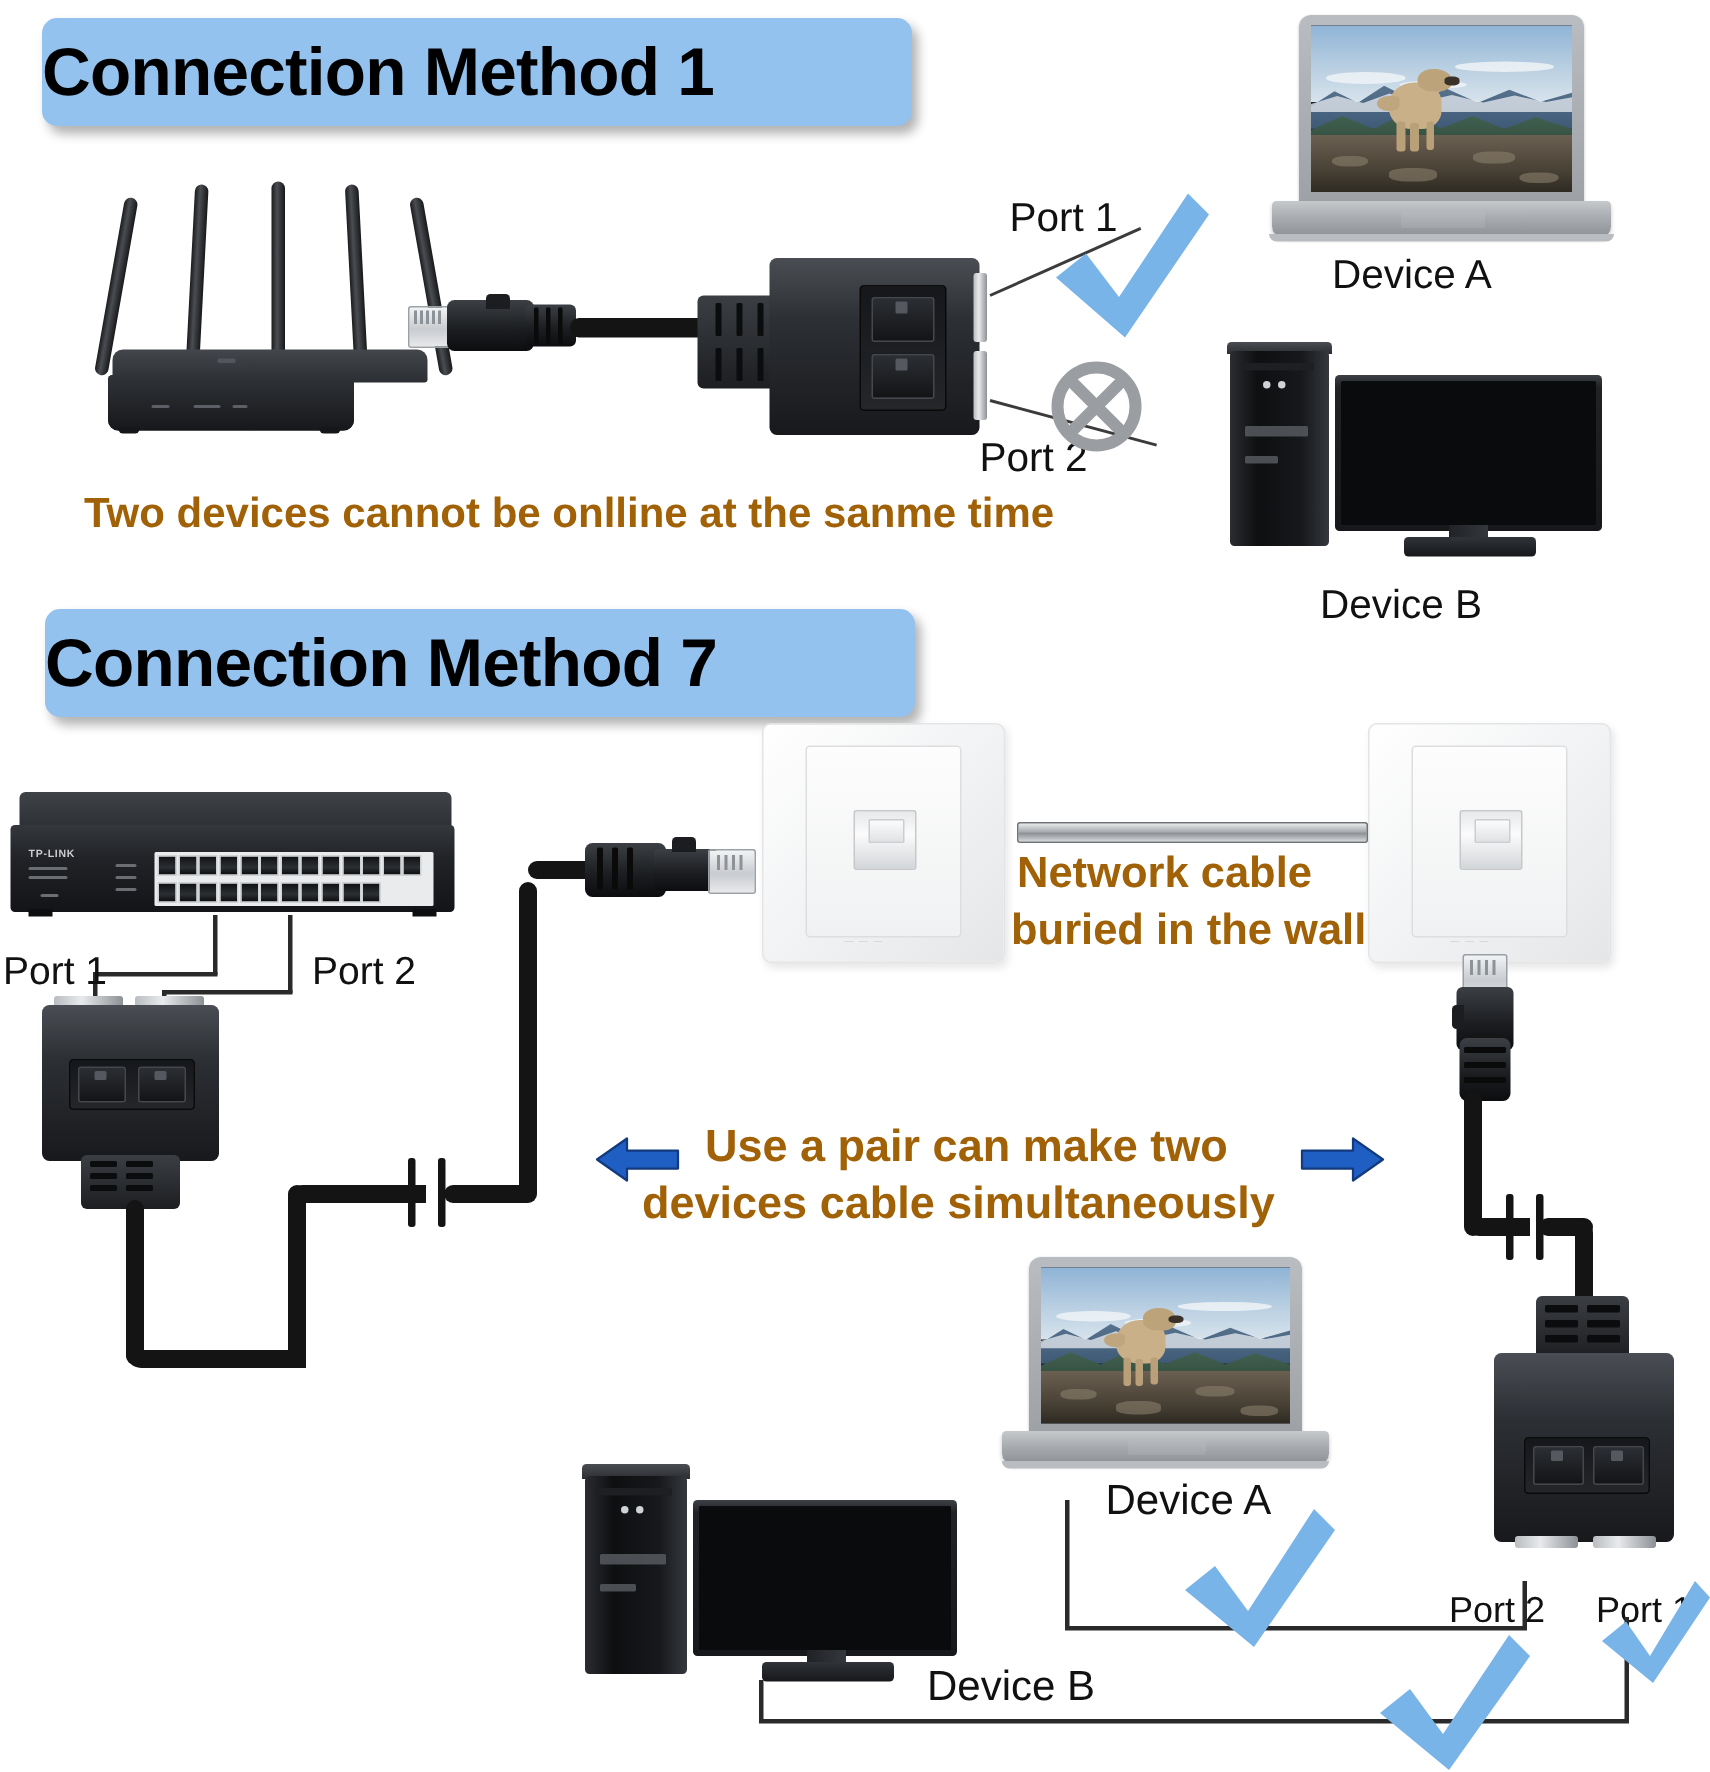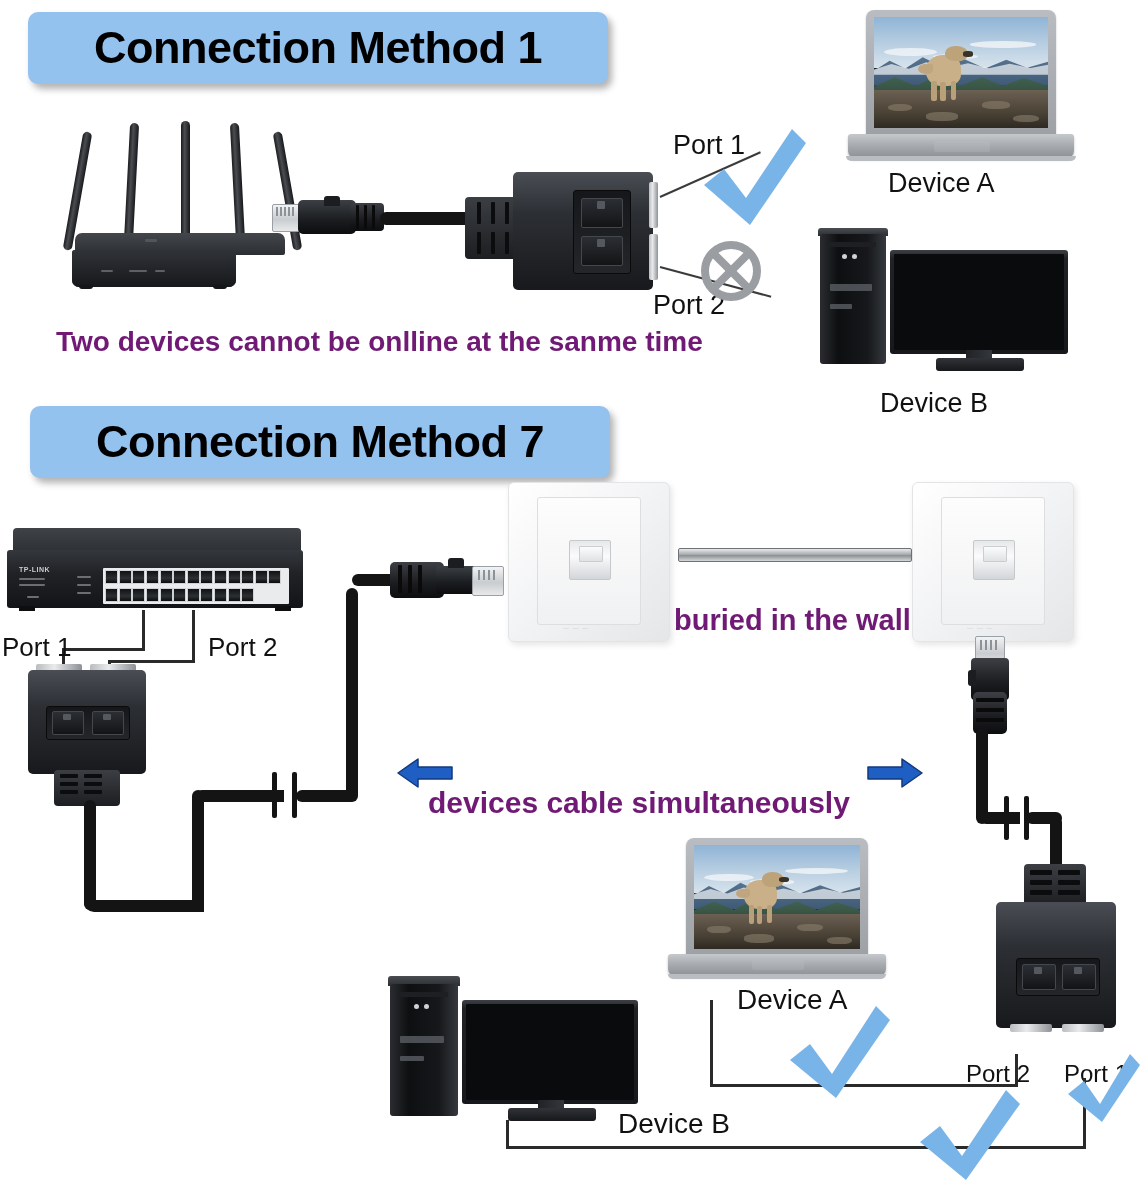--- a/index.html
+++ b/index.html
@@ -19,30 +19,29 @@
   }
   .abs { position: absolute; }
 
   
   .banner {
     background: #93c2ef;
     border-radius: 10px;
     box-shadow: 4px 5px 7px rgba(0,0,0,0.30);
     display: flex;
     align-items: center;
-    justify-content: center;
     color: #000000;
     font-weight: bold;
     letter-spacing: -0.5px;
   }
   .banner span { display:block; }
 
   
   .cap {
-    color: #701a75;
+    color: #a16207;
     font-weight: bold;
     white-space: nowrap;
   }
   .label-plain {
     color: #111111;
     font-weight: normal;
     white-space: nowrap;
   }
 
   
@@ -471,20 +470,21 @@
   <div class="abs plate" style="left:508px; top:482px; width:160px; height:158px;">
     <div class="abs plate-inner" style="left:28px; top:14px; width:102px; height:126px;">
       <div class="abs plate-jack" style="left:31px; top:42px; width:40px; height:38px;">
         <div class="abs plate-jack-tab" style="left:9px; top:5px; width:22px; height:14px;"></div>
       </div>
     </div>
     <div class="abs plate-text" style="left:54px; top:142px;">— — —</div>
   </div>
 
   <div class="abs buried" style="left:678px; top:548px; width:232px; height:12px;"></div>
+  <div class="abs cap" style="left:678px; top:566px; font-size:29px;">Network cable</div>
   <div class="abs cap" style="left:674px; top:604px; font-size:29px;">buried in the wall</div>
 
   <div class="abs plate" style="left:912px; top:482px; width:160px; height:158px;">
     <div class="abs plate-inner" style="left:28px; top:14px; width:102px; height:126px;">
       <div class="abs plate-jack" style="left:31px; top:42px; width:40px; height:38px;">
         <div class="abs plate-jack-tab" style="left:9px; top:5px; width:22px; height:14px;"></div>
       </div>
     </div>
     <div class="abs plate-text" style="left:54px; top:142px;">— — —</div>
   </div>
@@ -534,20 +534,21 @@
   <div class="abs arrow" style="left:396px; top:756px; width:58px; height:34px;">
     <svg width="58" height="34" viewBox="0 0 58 34">
       <path d="M2 17 L22 3 L22 11 L56 11 L56 23 L22 23 L22 31 Z" fill="#1f5fc4" stroke="#123a7d" stroke-width="1.5" stroke-linejoin="round"></path>
     </svg>
   </div>
   <div class="abs arrow" style="left:866px; top:756px; width:58px; height:34px;">
     <svg width="58" height="34" viewBox="0 0 58 34">
       <path d="M56 17 L36 3 L36 11 L2 11 L2 23 L36 23 L36 31 Z" fill="#1f5fc4" stroke="#123a7d" stroke-width="1.5" stroke-linejoin="round"></path>
     </svg>
   </div>
+  <div class="abs cap" style="left:470px; top:748px; font-size:30px;">Use a pair can make two</div>
   <div class="abs cap" style="left:428px; top:786px; font-size:30px;">devices cable simultaneously</div>
 
   <div class="abs" style="left:668px; top:838px; width:218px; height:146px;">
     <div class="abs lap-lid" style="left:18px; top:0px; width:182px; height:120px; padding:7px 8px 9px 8px; box-sizing:border-box;">
       <div class="lap-screen" style="width:100%; height:100%;">
         <div class="wp-sky" style="height:46%;"></div>
         <div class="wp-cloud" style="left:6%;  top:28%; width:30%; height:7%;"></div>
         <div class="wp-cloud" style="left:55%; top:22%; width:38%; height:6%;"></div>
         <div class="wp-cloud" style="left:34%; top:33%; width:26%; height:5%;"></div>
         <div class="wp-far" style="top:32%; height:30%;"></div>

